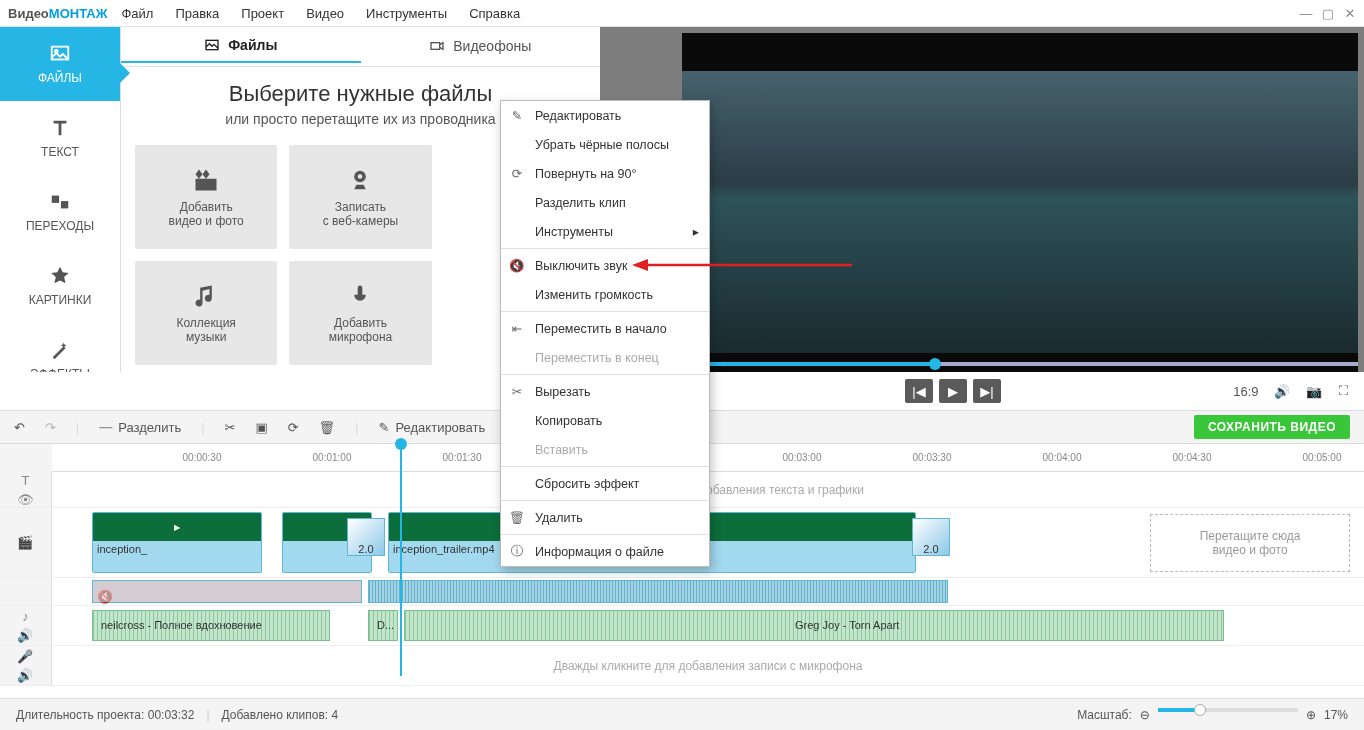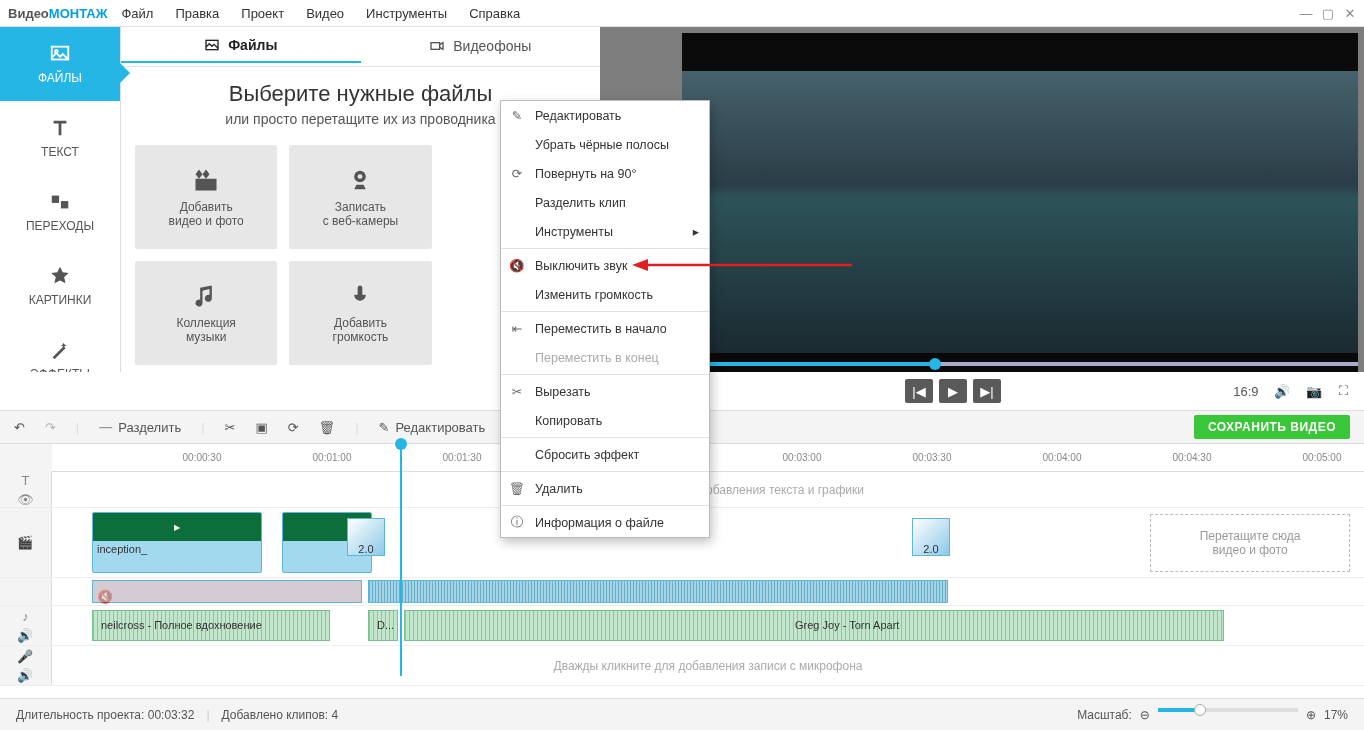--- a/index.html
+++ b/index.html
@@ -195,21 +195,21 @@
         <svg viewBox="0 0 24 24" fill="#555">
             <path d="M9 18a3 3 0 1 1-2-2.8V5l10-2v11a3 3 0 1 1-2-2.8V6L9 7.5z"></path>
           </svg>
         <div><span>Коллекция</span><br><span>музыки</span></div>
       </div>
       <div class="tile">
         <svg viewBox="0 0 24 24" fill="#555">
             <rect x="10" y="3" width="4" height="10" rx="2"></rect>
             <path d="M7 11a5 5 0 0 0 10 0M12 16v5"></path>
           </svg>
-        <div><span>Добавить</span><br><span>громкость</span></div>
+        <div><span>Добавить</span><br><span>микрофона</span></div>
       </div>
     </div>
   </div>
 
   <div class="preview">
     <div class="preview-img">
         <div class="preview-inner"></div>
       </div>
   </div>
 </div>
@@ -286,20 +286,24 @@
       <div class="clip" style="left:40px; width:170px">
           <div class="thumb">▶</div>
           <div class="clip-lbl">inception_</div>
         </div>
       <div class="clip" style="left:230px; width:90px">
           <div class="thumb"></div>
         </div>
       <div class="trans" style="left:295px">
           <span>2.0</span>
         </div>
+      <div class="clip" style="left:336px; width:528px">
+          <div class="thumb">▶</div>
+          <div class="clip-lbl">inception_trailer.mp4</div>
+        </div>
       <div class="trans" style="left:860px">
           <span>2.0</span>
         </div>
       <div class="drop-video">
           <span>Перетащите сюда</span>
           <span>видео и фото</span>
         </div>
     </div>
   </div>
 
@@ -403,20 +407,23 @@
       <span>Переместить в конец</span>
     </div>
   <div class="ctxsep"></div>
   <div class="ctxrow">
       <span class="ico">✂</span>
       <span>Вырезать</span>
     </div>
   <div class="ctxrow">
       <span>Копировать</span>
     </div>
+  <div class="ctxrow disabled">
+      <span>Вставить</span>
+    </div>
   <div class="ctxsep"></div>
   <div class="ctxrow">
       <span>Сбросить эффект</span>
     </div>
   <div class="ctxsep"></div>
   <div class="ctxrow">
       <span class="ico">🗑</span>
       <span>Удалить</span>
     </div>
   <div class="ctxsep"></div>

